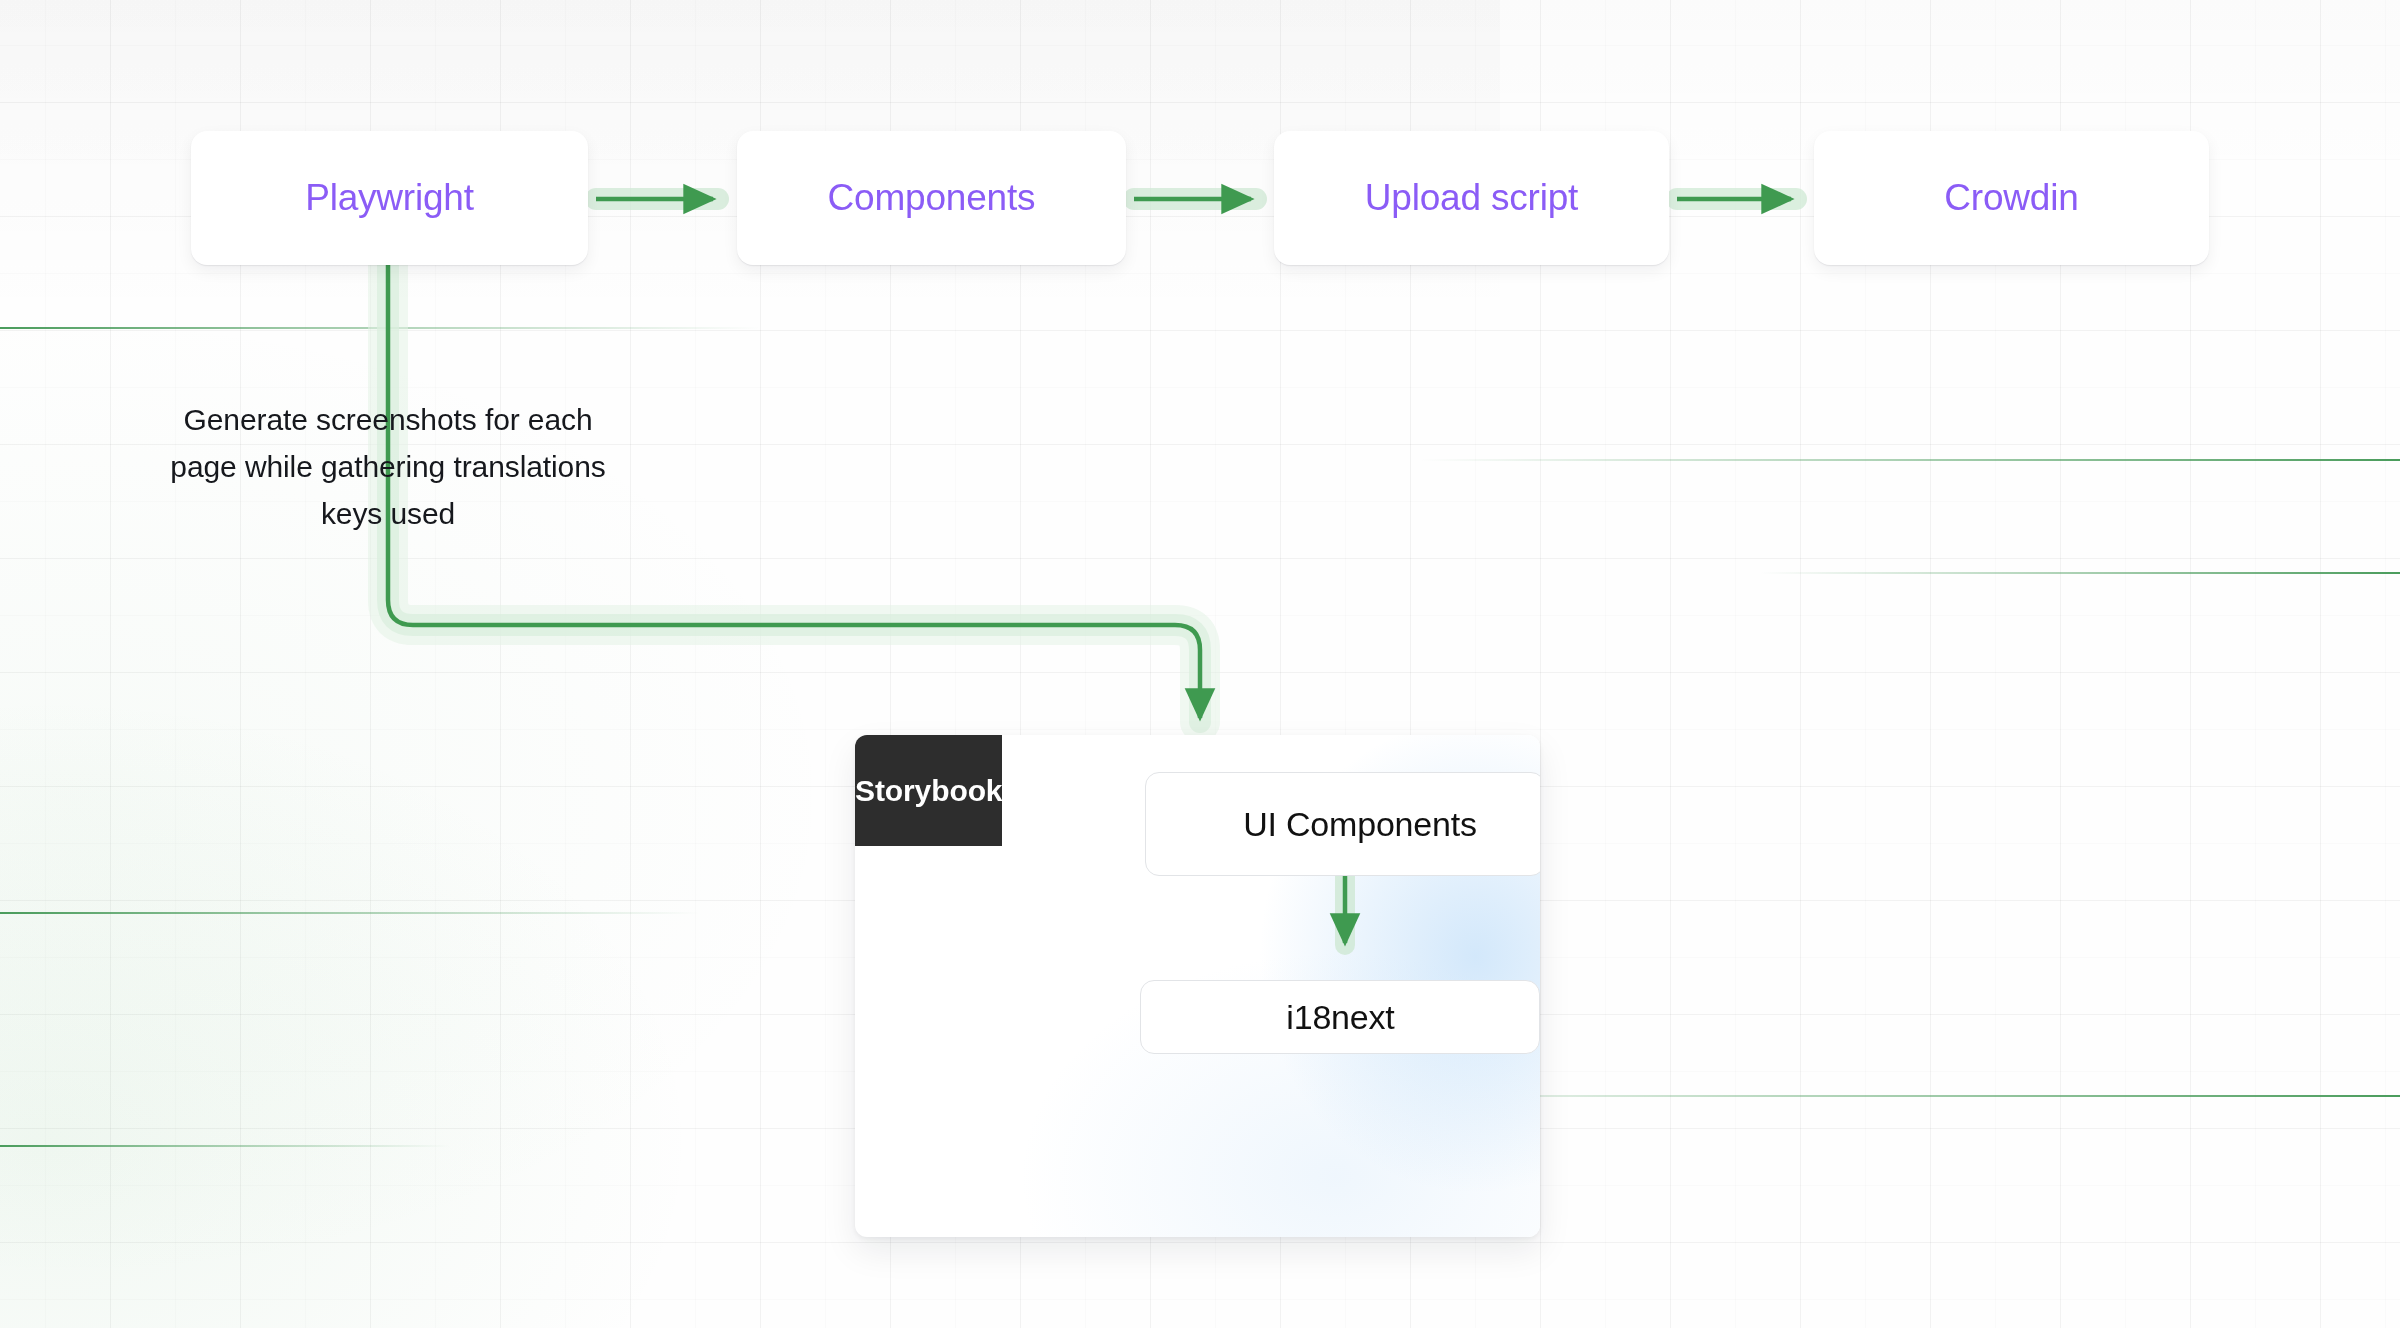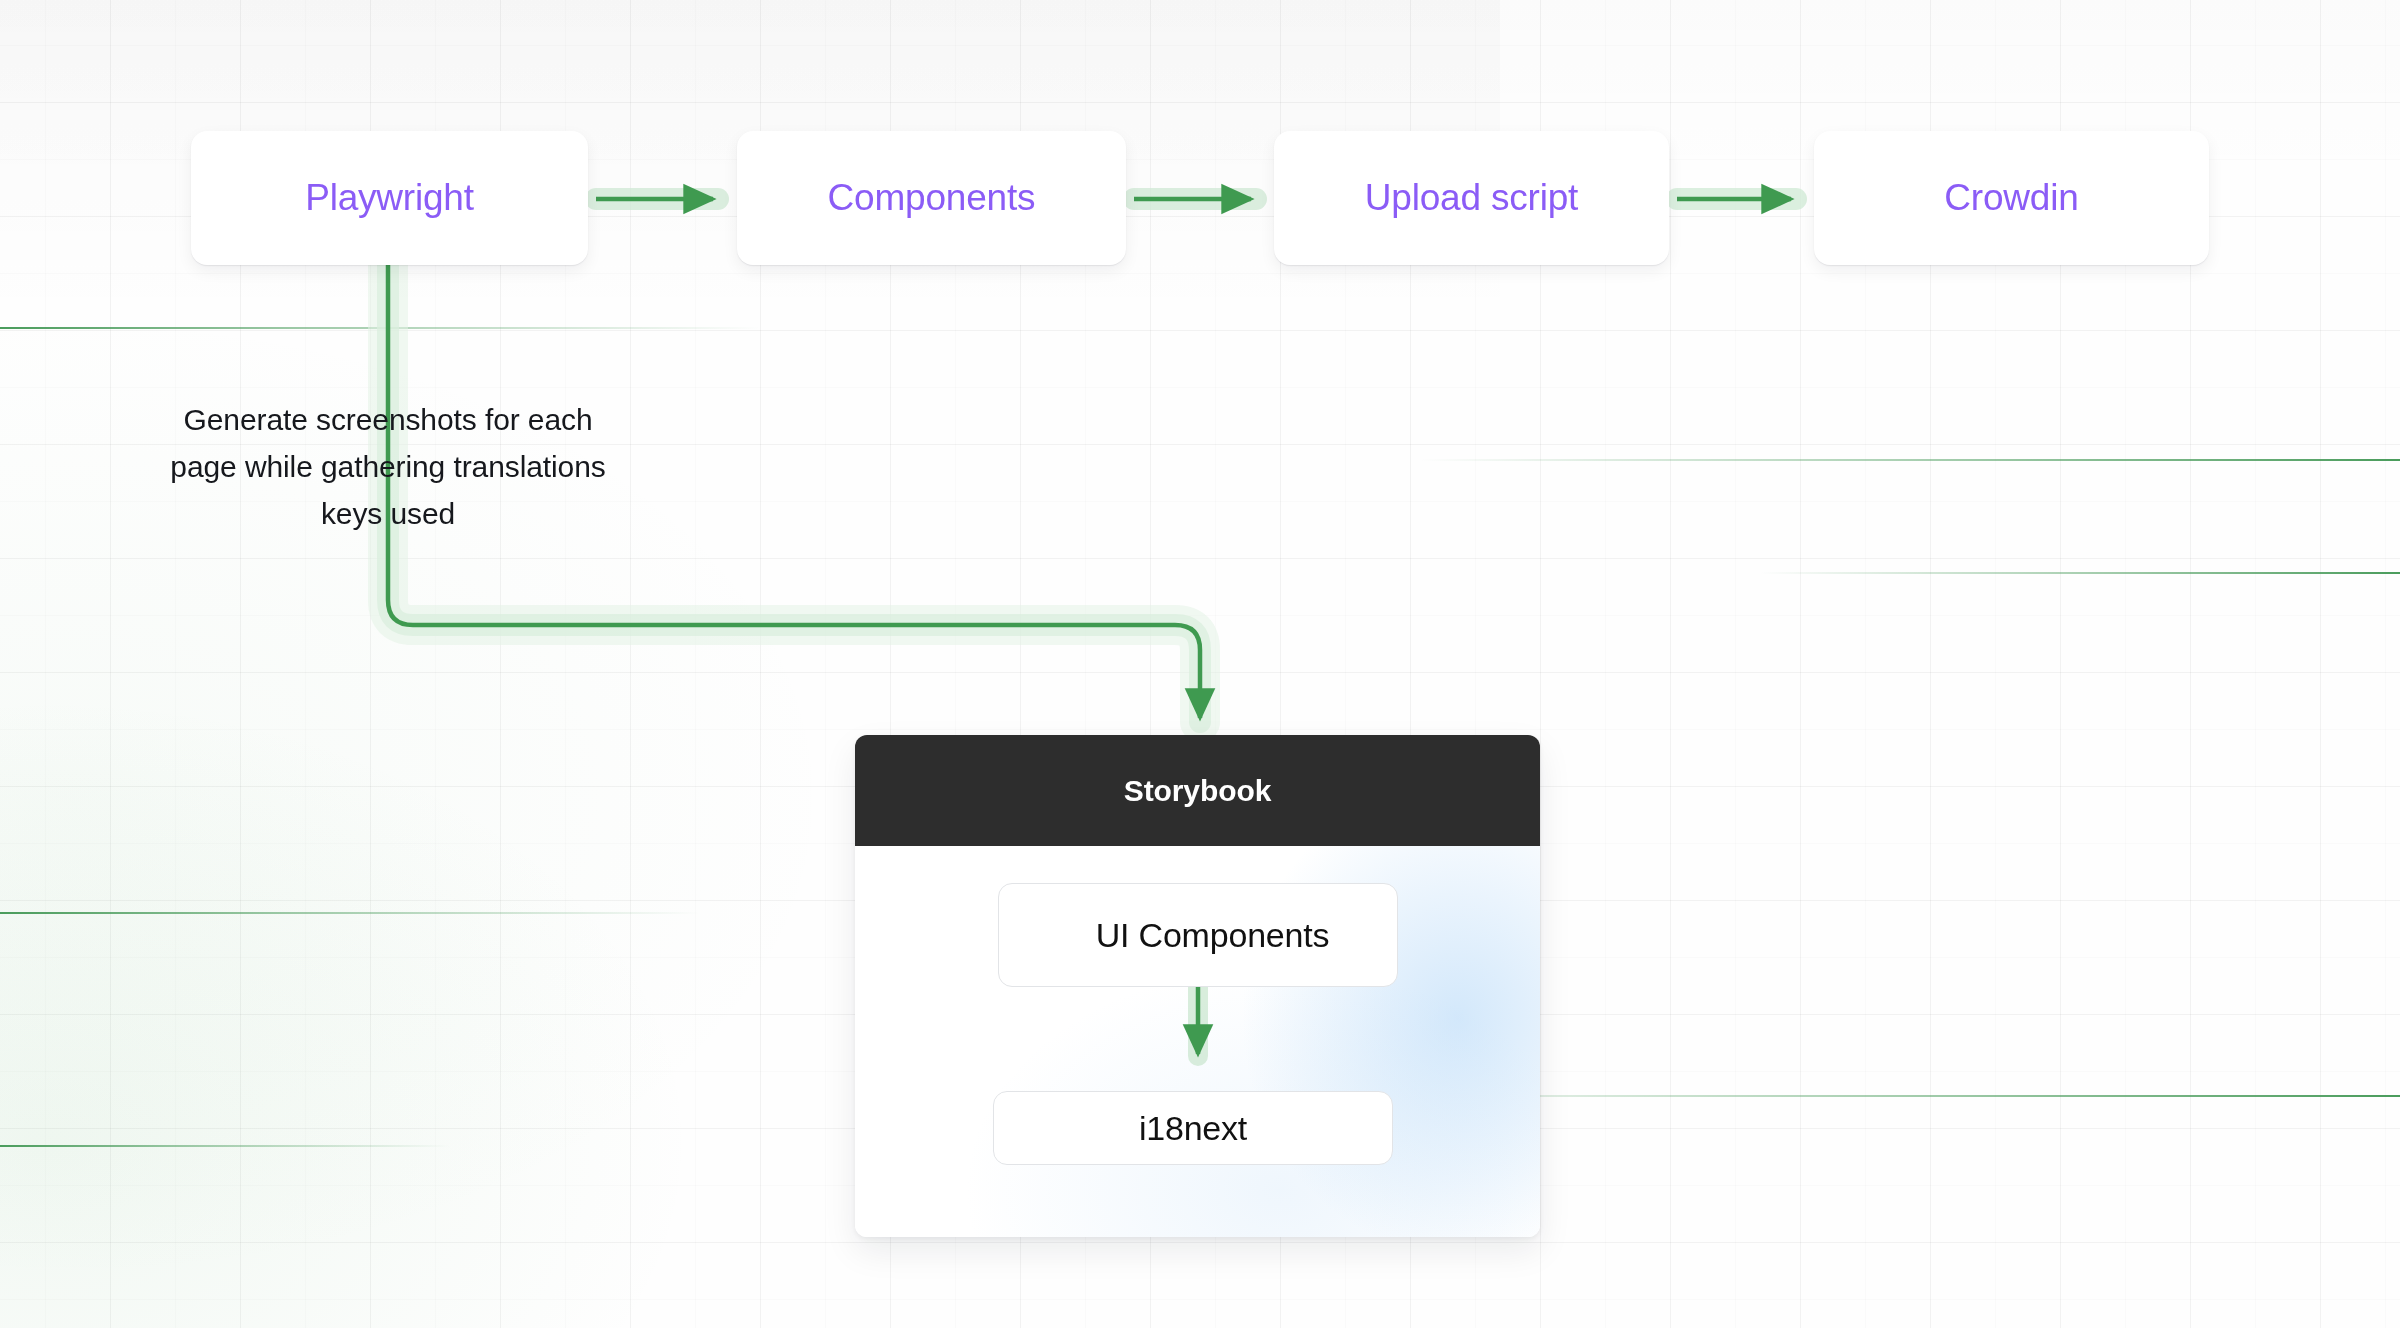--- a/index.html
+++ b/index.html
@@ -125,21 +125,21 @@
     left: 855px;
     top: 735px;
     width: 685px;
     height: 502px;
     border-radius: 12px;
     background: #ffffff;
     box-shadow: 0 2px 5px rgba(16,24,40,0.06),
                 0 14px 34px rgba(16,24,40,0.08);
     overflow: hidden;
     display: flex;
-    flex-direction: column;
+    flex-direction: row;
   }
   #storybook-header {
     height: 111px;
     flex: 0 0 111px;
     background: #2d2d2d;
     color: #ffffff;
     display: flex;
     align-items: center;
     justify-content: center;
     font-size: 30px;

